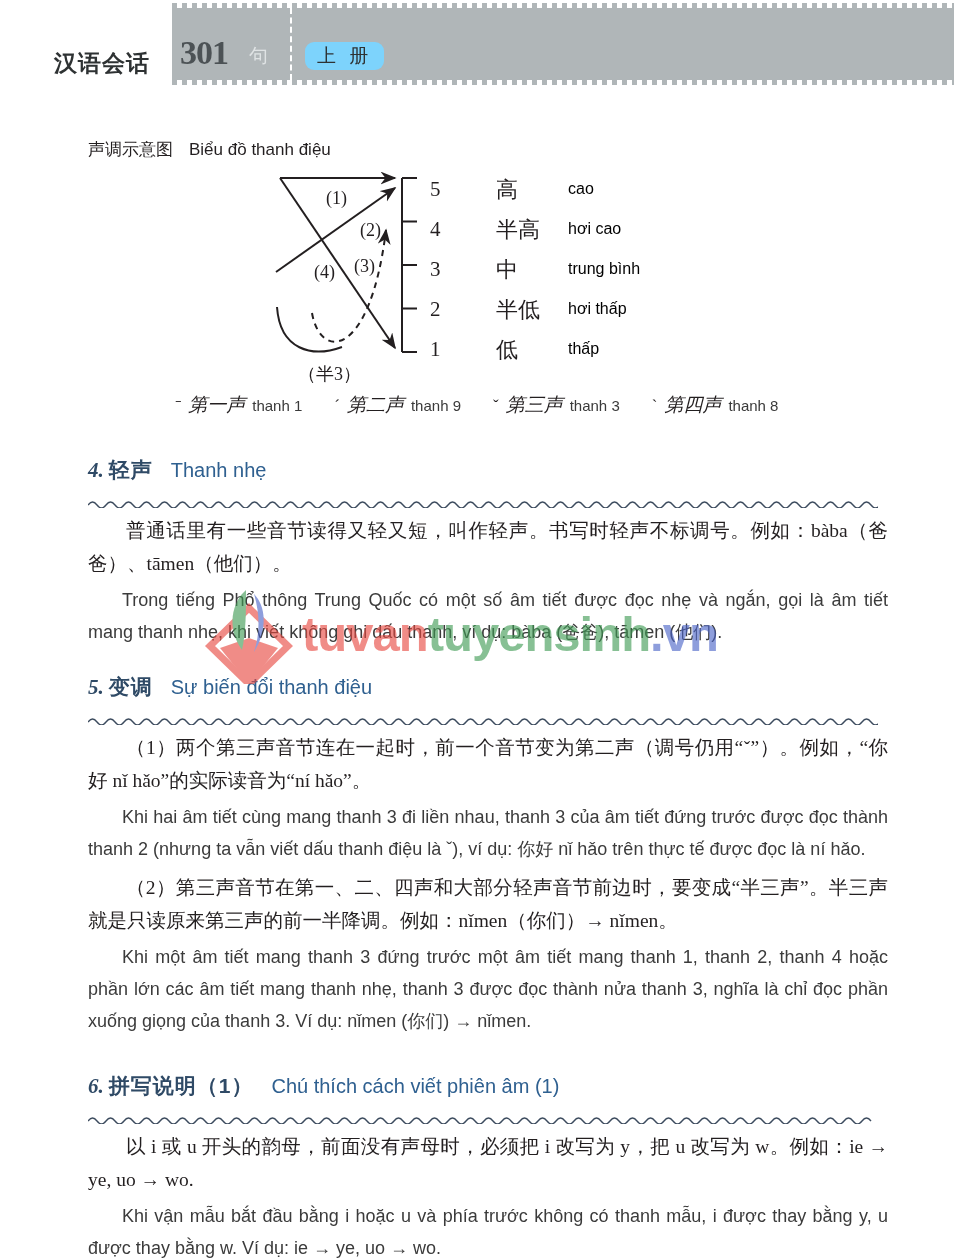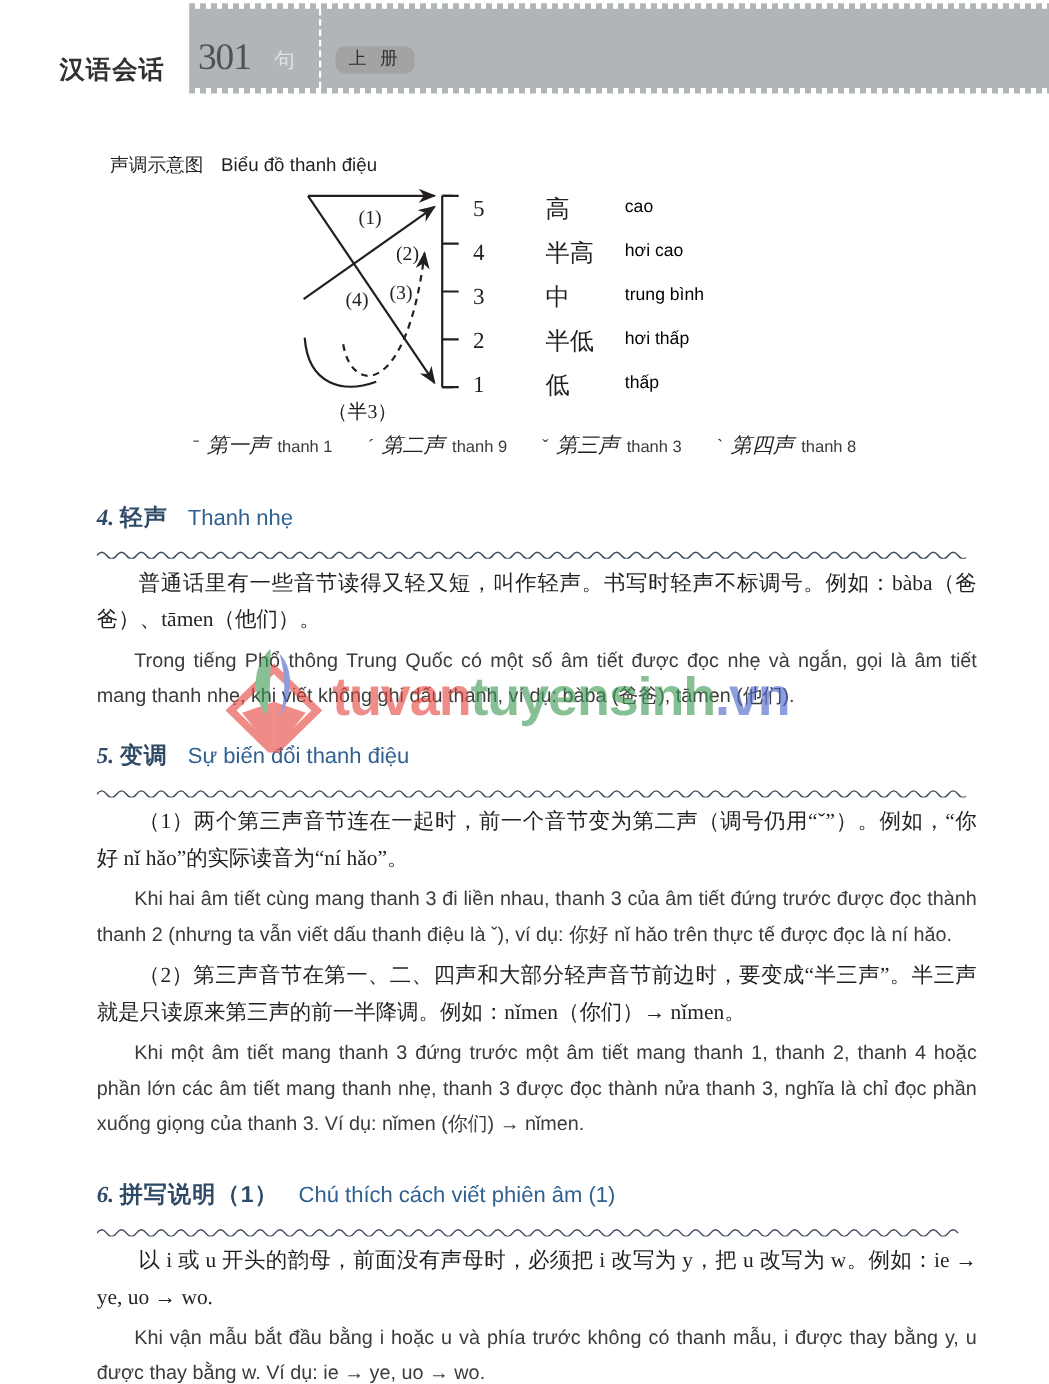--- a/index.html
+++ b/index.html
@@ -59,55 +59,54 @@
     font-weight: bold;
     letter-spacing: 1px;
     color: #2e3233;
     line-height: 1;
   }
   .header-301 {
     position: absolute;
     left: 180px; top: 36px;
     font-family: "Liberation Serif", "DejaVu Serif", serif;
     font-size: 34px;
-    font-weight: normal;
+    font-weight: bold;
     color: #4c5255;
     line-height: 1;
     letter-spacing: -1px;
   }
   .header-ju {
     position: absolute;
     left: 249px; top: 46px;
     font-family: "Liberation Sans", "DejaVu Sans", sans-serif;
     font-size: 19px;
     color: #dfe3e4;
     line-height: 1;
   }
   .header-volume {
     position: absolute;
     left: 305px; top: 42px;
     padding: 4px 12px 5px 12px;
-    background: #a3a3a3;
+    background: #7dd3fc;
     border-radius: 9px;
     font-family: "Liberation Sans", "DejaVu Sans", sans-serif;
-    font-size: 16px;
+    font-size: 19px;
     color: #2e3233;
     letter-spacing: 4px;
     line-height: 1;
   }
 
   
   .diagram-caption {
     position: absolute;
     left: 88px; top: 138px;
     font-family: "Liberation Sans", "DejaVu Sans", sans-serif;
     font-size: 17px;
     color: #231f20;
     white-space: nowrap;
-    margin-left: 12px;
   }
   .diagram-caption .cn { margin-right: 16px; }
 
   .tone-figure {
     position: absolute;
     left: 0; top: 160px;
     width: 954px; height: 230px;
   }
   .tone-svg { position: absolute; left: 250px; top: 0; }
 

